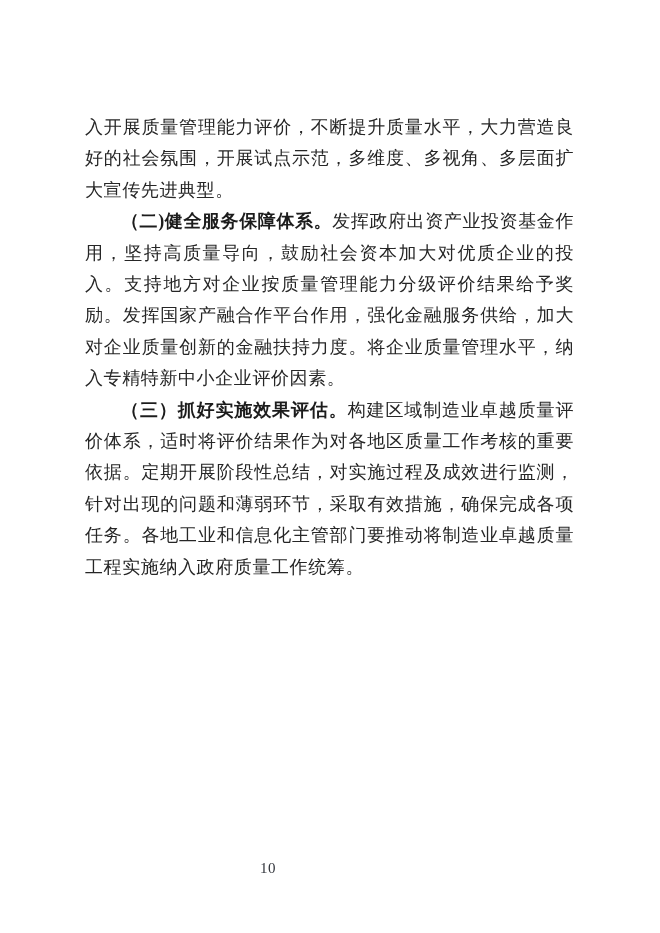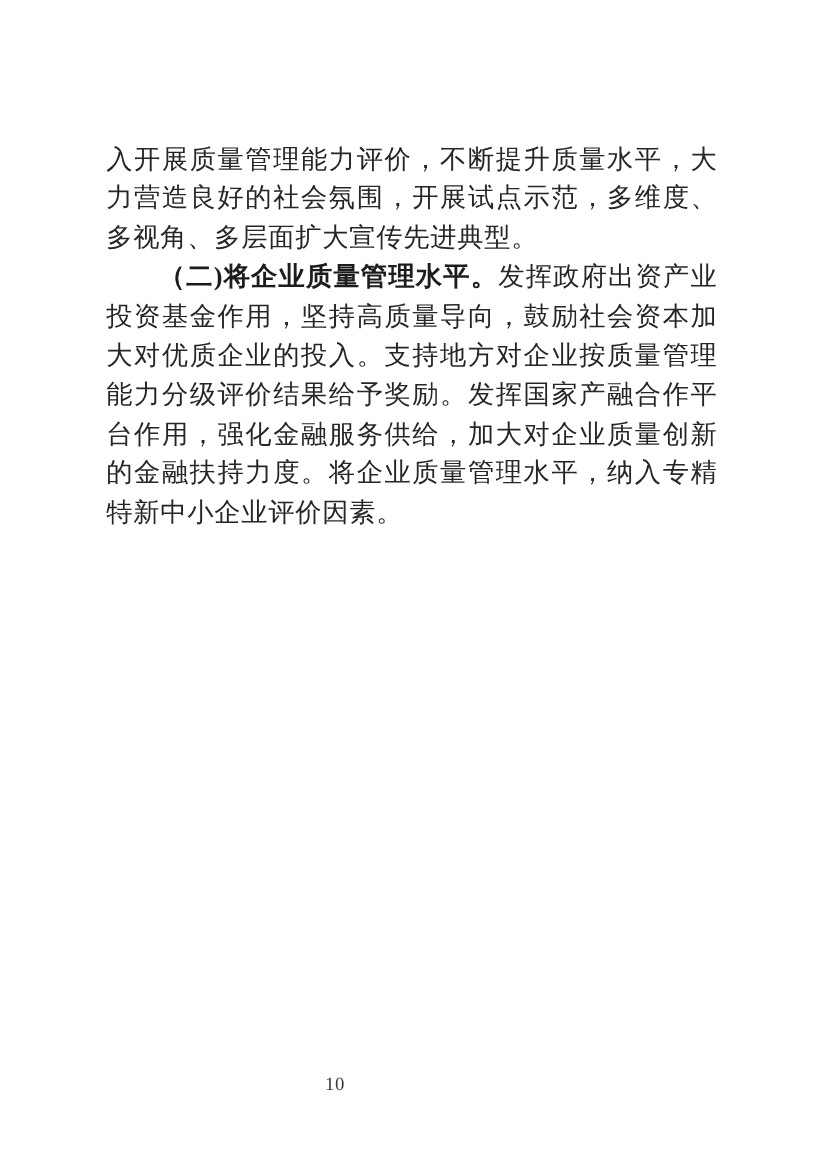--- a/index.html
+++ b/index.html
@@ -20,21 +20,21 @@
     top: 0;
     width: 660px;
     height: 933px;
     background: #ffffff;
   }
   .text-block {
     position: absolute;
     left: 85px;
     top: 112px;
     width: 489px;
-    font-size: 21px;
+    font-size: 18px;
     line-height: 31.4px;
     letter-spacing: 0.6px;
     color: #262626;
     text-align: justify;
     text-justify: inter-ideograph;
   }
   .text-block p {
     margin: 0;
     padding: 0;
   }
@@ -59,21 +59,22 @@
 </style>
 </head>
 <body>
 
 <div class="page">
 
   <div class="text-block">
 
     <p><span class="para-lead"></span><span>入开展质量管理能力评价，不断提升质量水平，大力营造良好的社会氛围，开展试点示范，多维度、多视角、多层面扩大宣传先进典型。</span></p>
 
-    <p class="indented"><span class="para-lead">（二)将企业质量管理水平。</span><span>发挥政府出资产业投资基金作用，坚持高质量导向，鼓励社会资本加大对优质企业的投入。支持地方对企业按质量管理能力分级评价结果给予奖励。发挥国家产融合作平台作用，强化金融服务供给，加大对企业质量创新的金融扶持力度。将企业质量管理水平，纳入专精特新中小企业评价因素。</span></p>
+    <p class="indented"><span class="para-lead">（二)健全服务保障体系。</span><span>发挥政府出资产业投资基金作用，坚持高质量导向，鼓励社会资本加大对优质企业的投入。支持地方对企业按质量管理能力分级评价结果给予奖励。发挥国家产融合作平台作用，强化金融服务供给，加大对企业质量创新的金融扶持力度。将企业质量管理水平，纳入专精特新中小企业评价因素。</span></p>
 
+    <p class="indented"><span class="para-lead">（三）抓好实施效果评估。</span><span>构建区域制造业卓越质量评价体系，适时将评价结果作为对各地区质量工作考核的重要依据。定期开展阶段性总结，对实施过程及成效进行监测，针对出现的问题和薄弱环节，采取有效措施，确保完成各项任务。各地工业和信息化主管部门要推动将制造业卓越质量工程实施纳入政府质量工作统筹。</span></p>
 
 
   </div>
 
   <div class="page-number">10</div>
 
 </div>
 
 </body></html>

